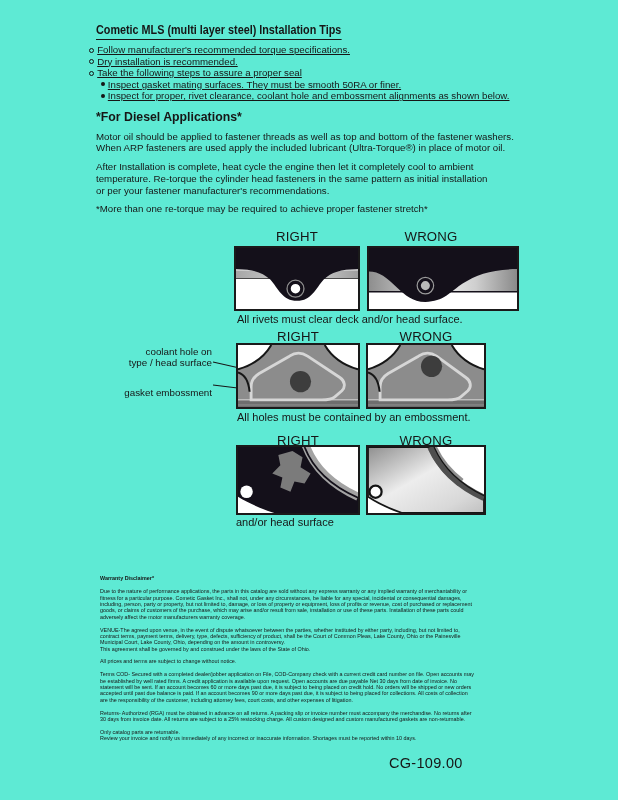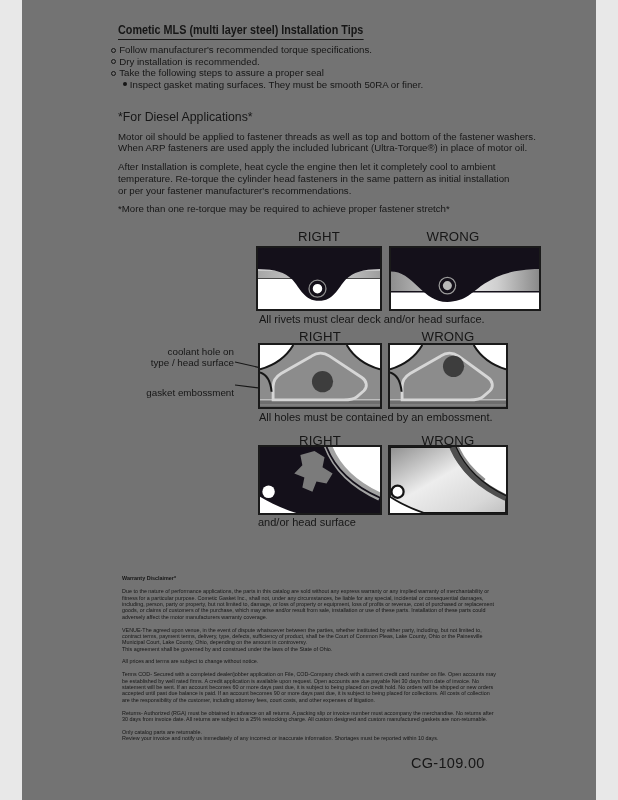--- a/index.html
+++ b/index.html
@@ -1,34 +1,34 @@
 <!DOCTYPE html>
 <html><head>
 <meta charset="utf-8">
 <style>
   html,body { margin:0; padding:0; background:#e8e8e8; }
   .page {
-    position:relative; width:574px; height:800px; margin:0 auto;
-    background:#737373; overflow:hidden;
+    position:relative; width:618px; height:800px; margin:0 auto;
+    background:#5eead4; overflow:hidden;
     font-family:"Liberation Sans", sans-serif; color:#161616;
     -webkit-text-size-adjust:none;
   }
   .title {
     position:absolute; left:96px; top:22px;
     font-size:13.5px; font-weight:bold; letter-spacing:0;
     display:inline-block; transform:scaleX(0.8); transform-origin:left top;
     border-bottom:1.6px solid #161616; padding-bottom:2px; white-space:nowrap;
   }
-  .tips { position:absolute; left:89px; top:44px; font-size:9.7px; line-height:11.6px; }
+  .tips { position:absolute; left:89px; top:44px; font-size:9.7px; line-height:11.6px;text-decoration:underline; }
   .tip-row { display:flex; align-items:flex-start; white-space:nowrap; }
   .ring { flex:0 0 auto; width:3.2px; height:3.2px; border:1px solid #161616; border-radius:50%; margin:3.6px 3px 0 0; }
   .dot  { flex:0 0 auto; width:3.8px; height:3.8px; background:#161616; border-radius:50%; margin:3.6px 3px 0 0; }
   .sub  { margin-left:12px; }
   .diesel { position:absolute; left:96px; top:112px; width:440px; font-size:9.7px; line-height:11.7px; }
-  .diesel .dh { font-size:12.3px; font-weight:normal; margin:0 0 7px 0; }
+  .diesel .dh { font-size:12.3px; font-weight:bold; margin:0 0 7px 0; }
   .diesel p { margin:0 0 7px 0; white-space:pre-line; }
   .dg-label { position:absolute; width:70px; text-align:center; font-size:13.2px; letter-spacing:0.2px; white-space:nowrap; }
   .panel { position:absolute; border:2.5px solid #1a1a1a; box-sizing:border-box; background:#fff; }
   .panel svg { display:block; width:100%; height:100%; }
   .caption { position:absolute; font-size:11px; line-height:11.6px; white-space:nowrap; }
   .d2label { position:absolute; text-align:right; font-size:9.8px; line-height:10.6px; white-space:nowrap; }
   .leader { position:absolute; left:210px; top:358px; width:92px; height:38px; overflow:visible; }
   .legal { position:absolute; left:100px; top:575px; width:472px; font-size:5.4px; line-height:6.35px; }
   .legal .lh { font-weight:bold; margin:0 0 7px 0; }
   .legal p { margin:0 0 6.5px 0; white-space:pre-line; }
@@ -50,20 +50,24 @@
       <span class="ring"></span>
       <span>Dry installation is recommended.</span>
     </div>
     <div class="tip-row">
       <span class="ring"></span>
       <span>Take the following steps to assure a proper seal</span>
     </div>
     <div class="tip-row sub">
       <span class="dot"></span>
       <span>Inspect gasket mating surfaces.  They must be smooth 50RA or finer.</span>
+    </div>
+    <div class="tip-row sub">
+      <span class="dot"></span>
+      <span>Inspect for proper, rivet clearance, coolant hole and embossment alignments as shown below.</span>
     </div>
   </div>
 
   <div class="diesel">
     <div class="dh">*For Diesel Applications*</div>
     <p>Motor oil should be applied to fastener threads as well as top and bottom of the fastener washers.
 When ARP fasteners are used apply the included lubricant (Ultra-Torque®) in place of motor oil.</p>
     <p>After Installation is complete, heat cycle the engine then let it completely cool to ambient
 temperature. Re-torque the cylinder head fasteners in the same pattern as initial installation
 or per your fastener manufacturer's recommendations.</p>

